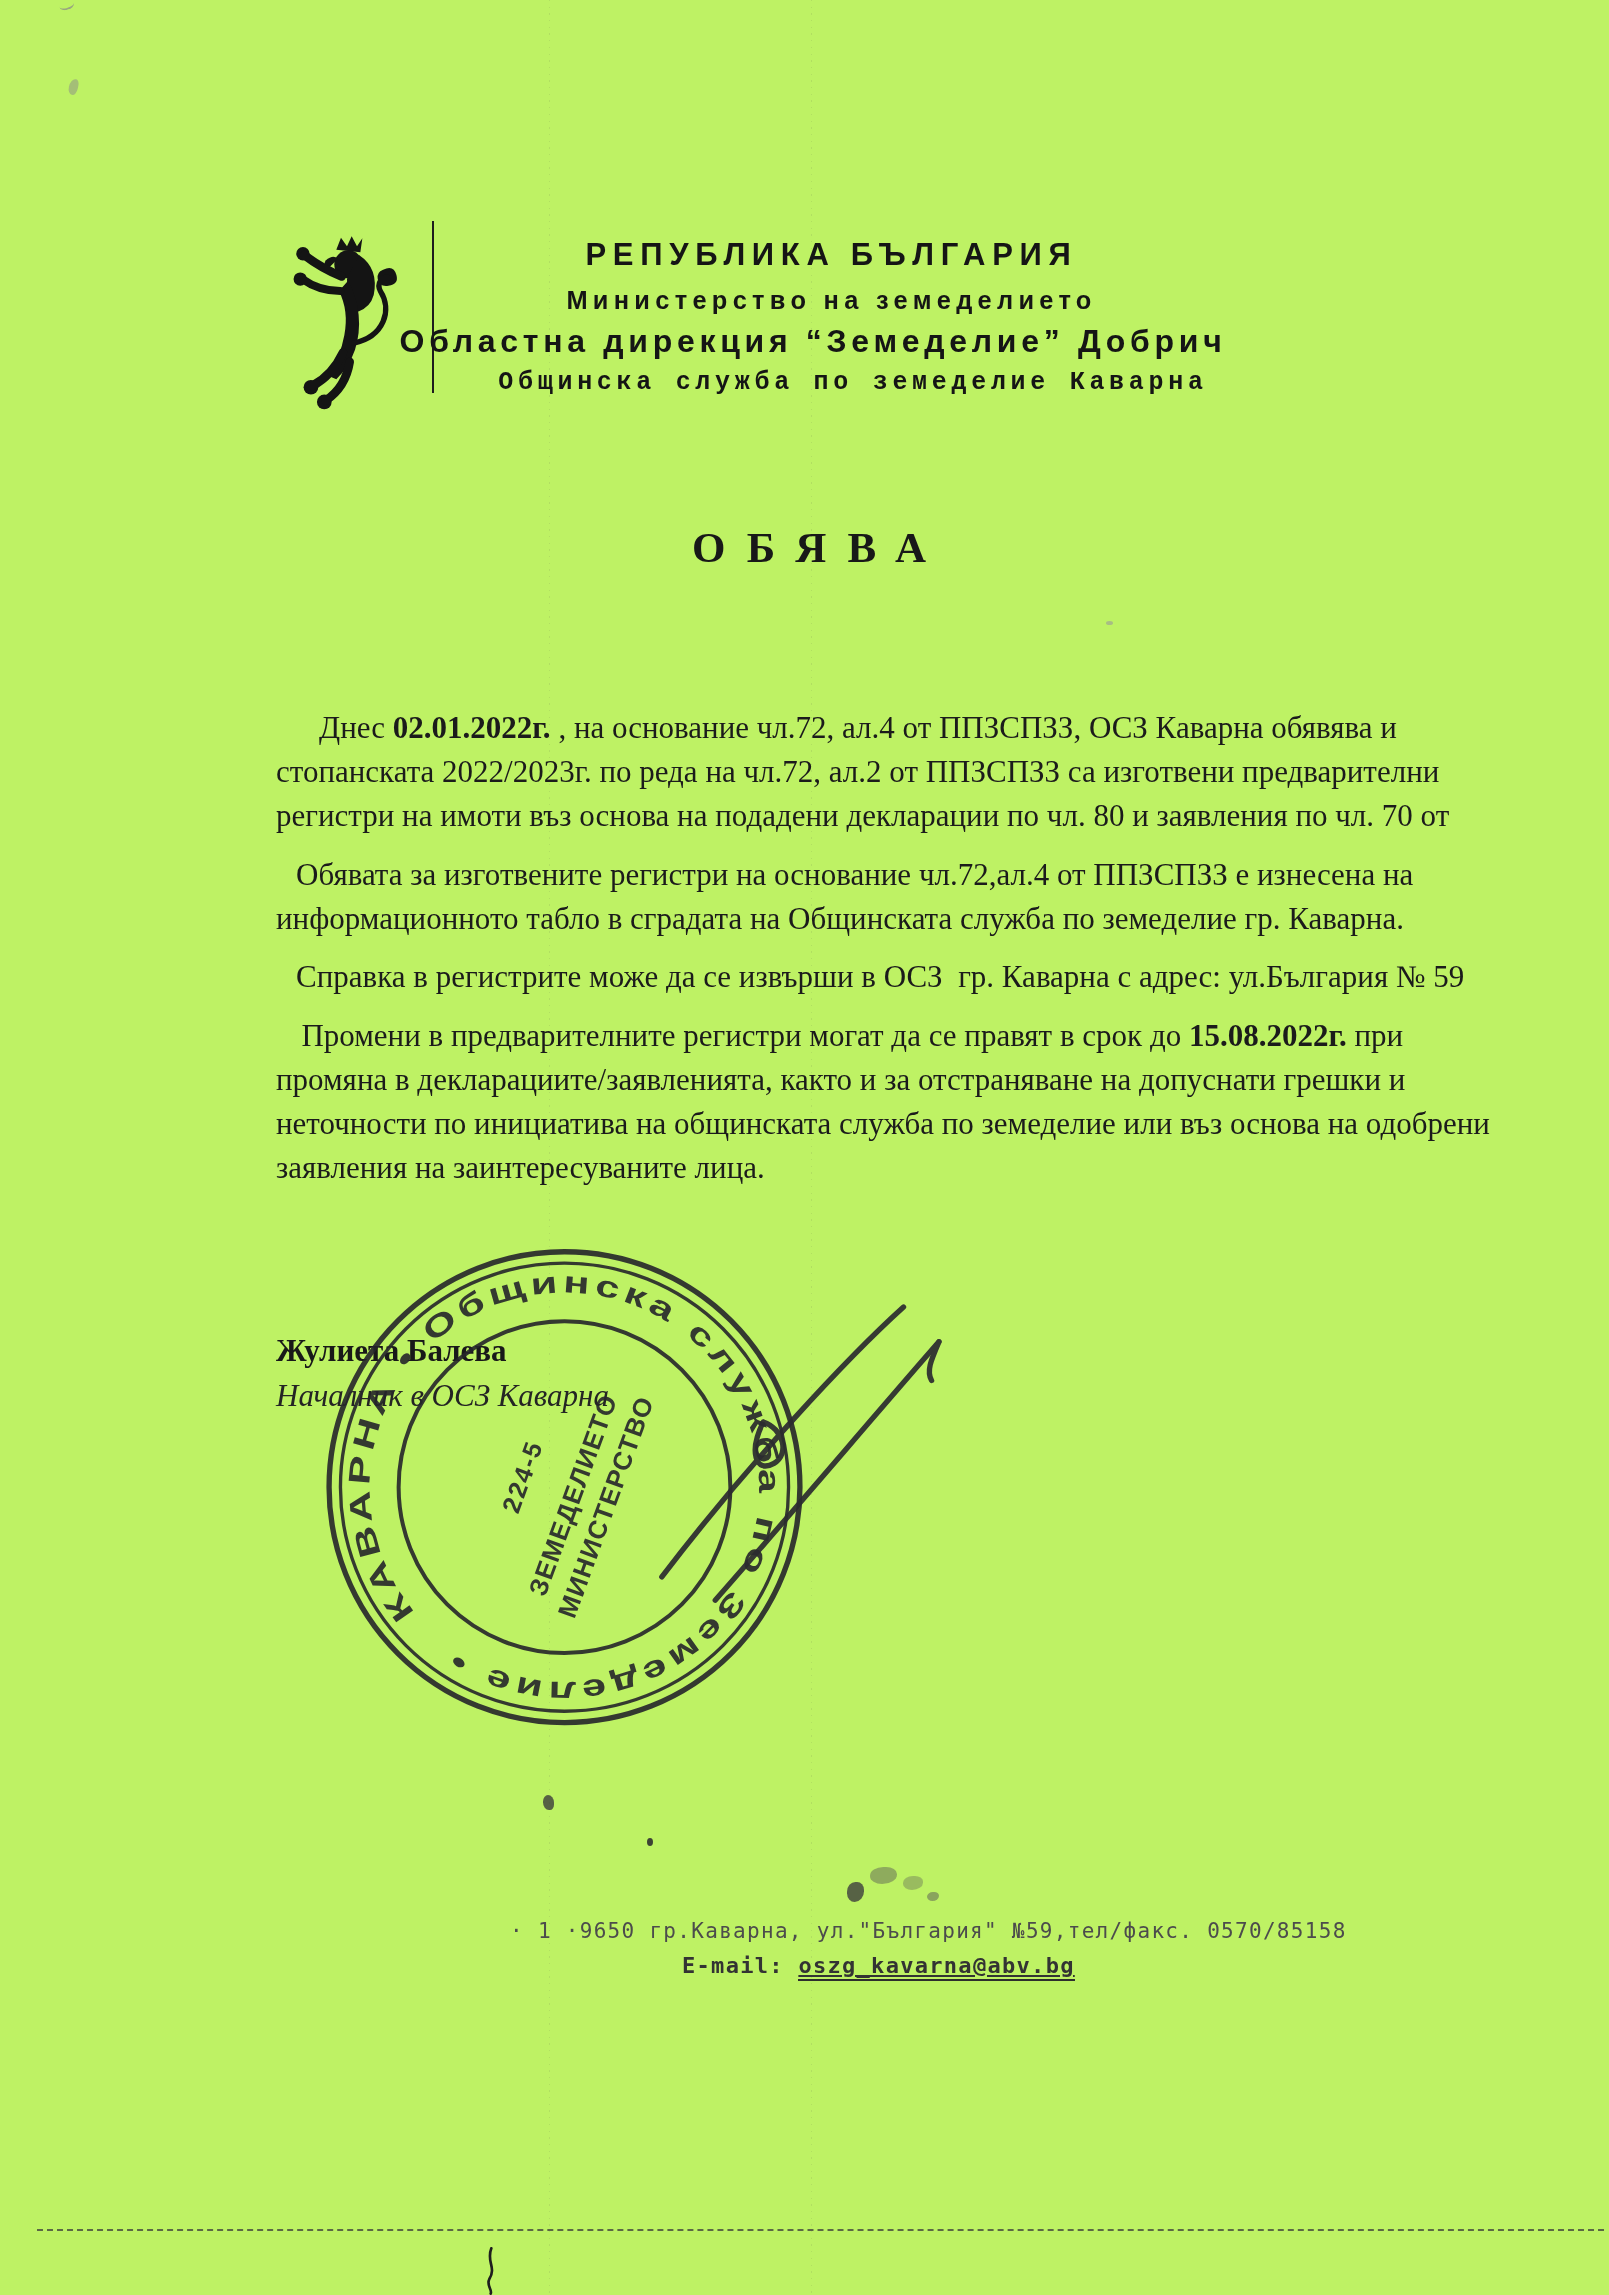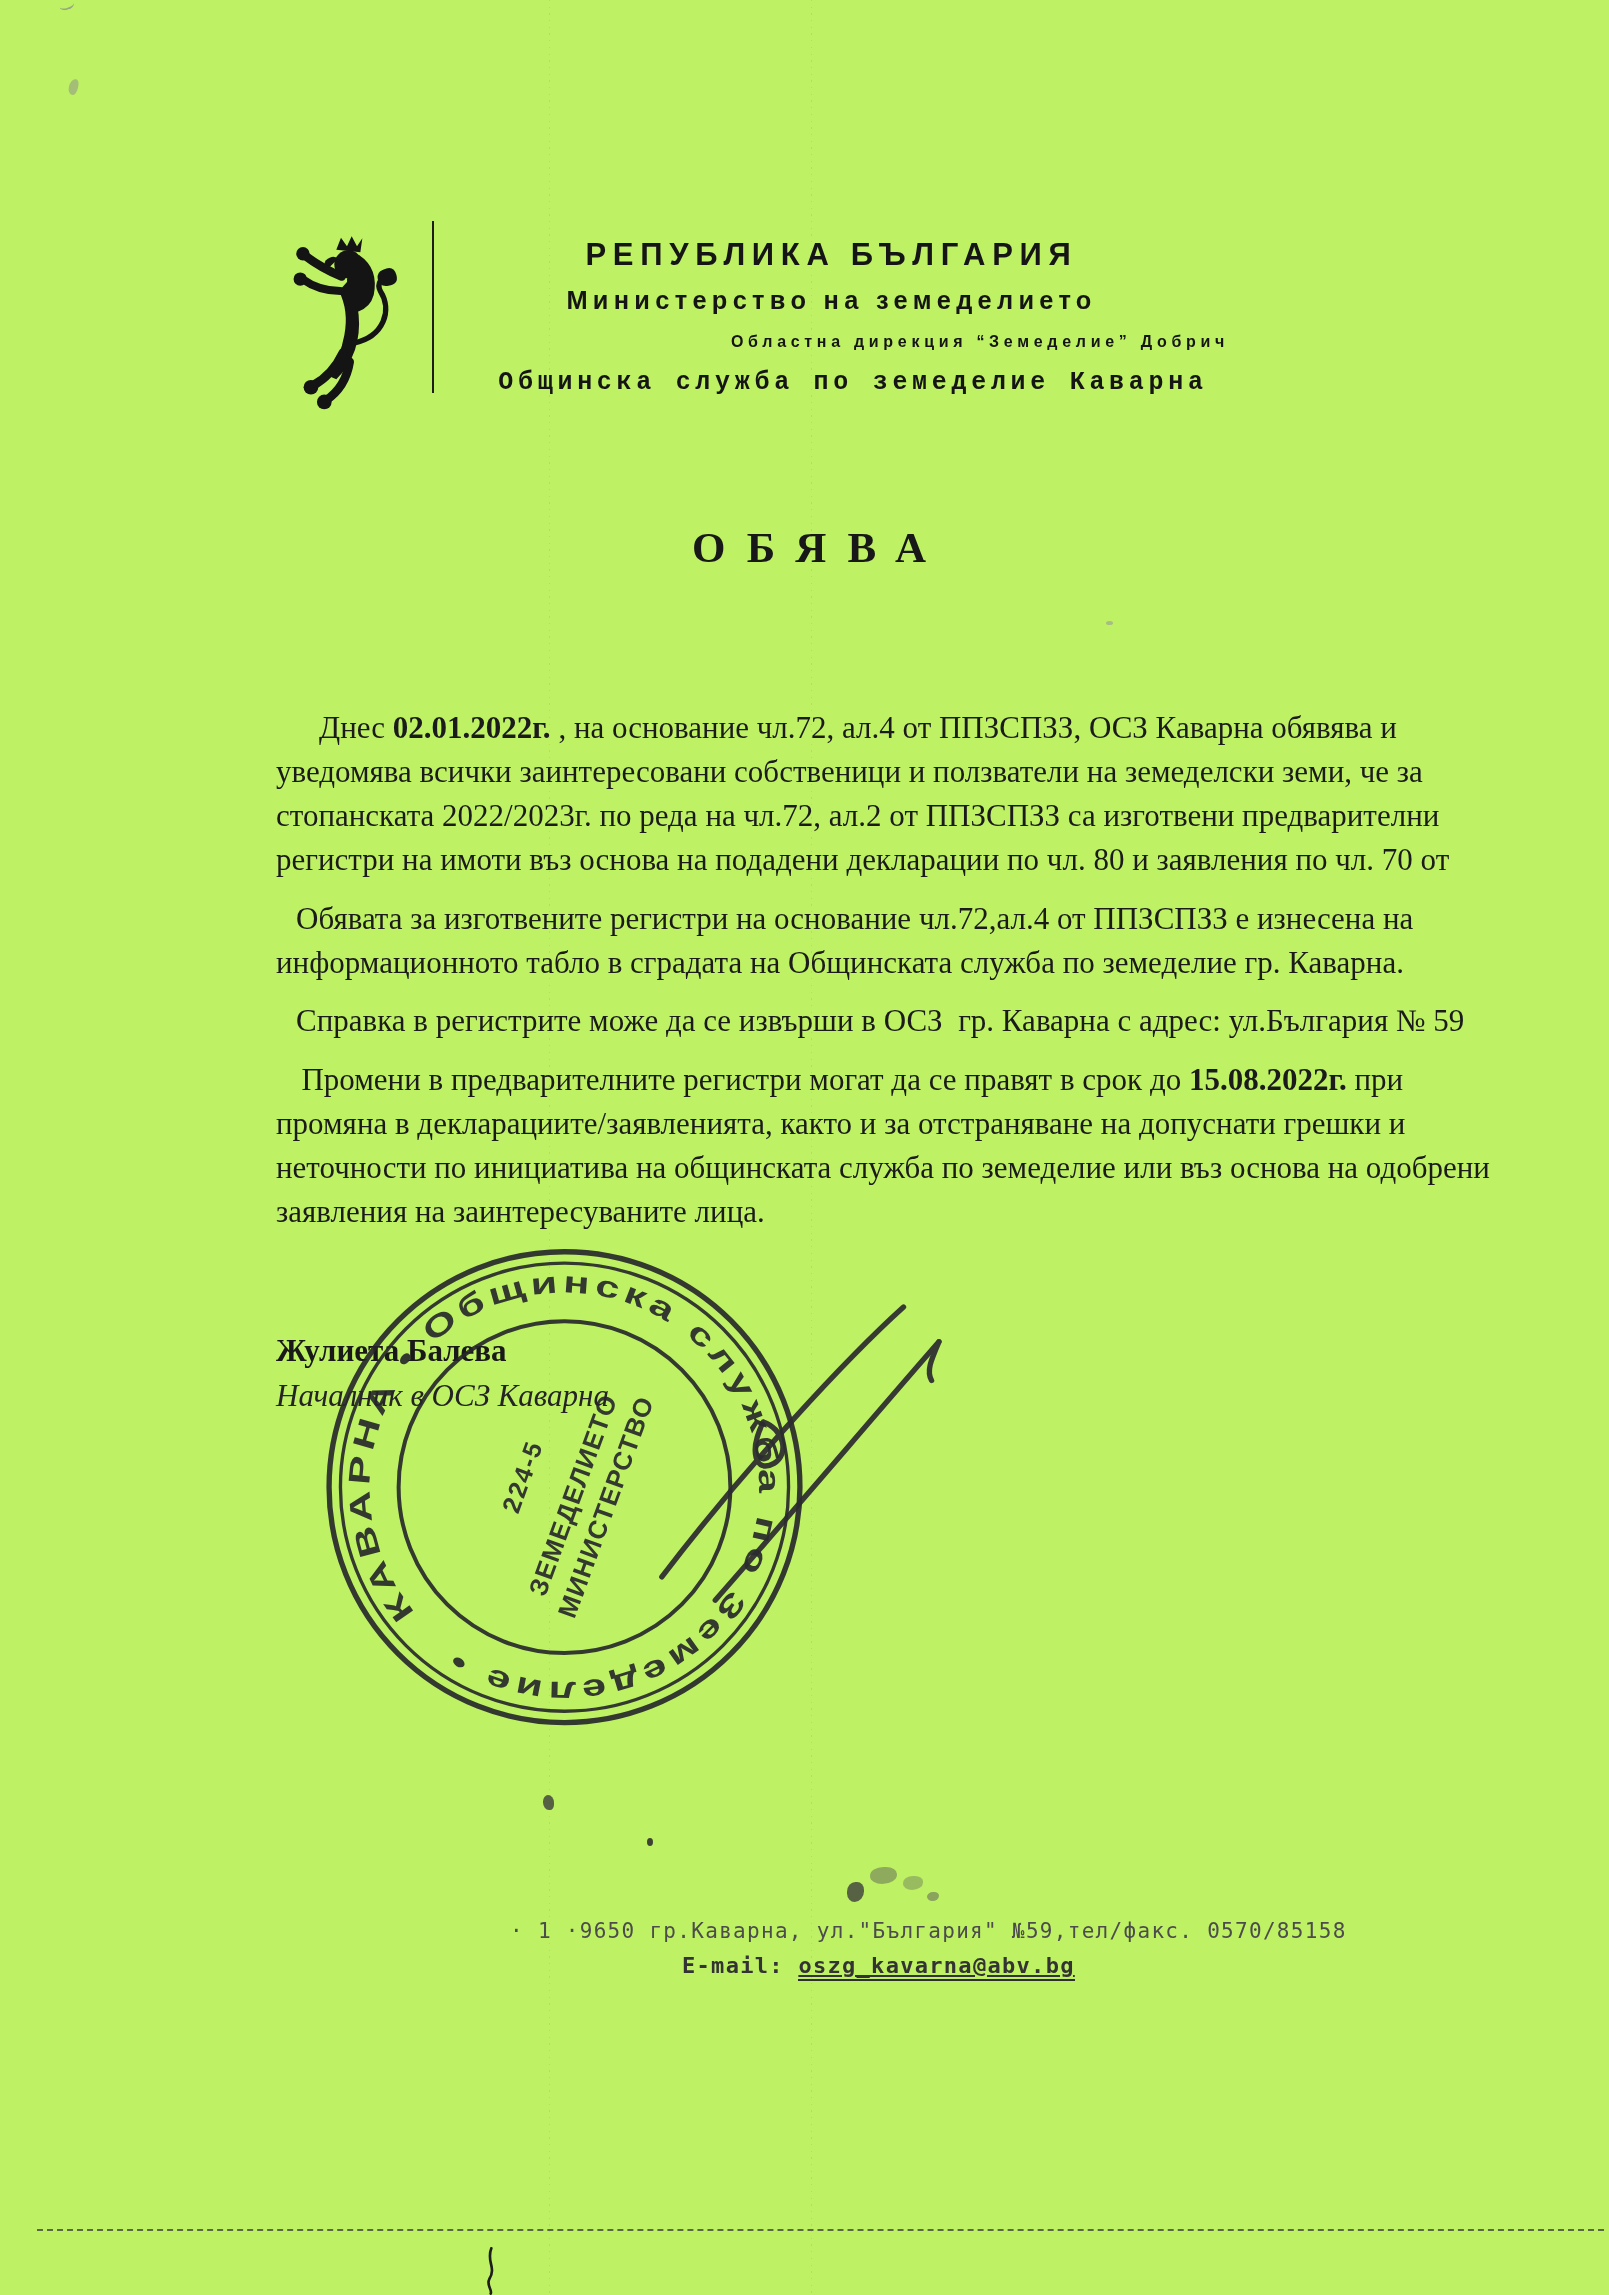--- a/index.html
+++ b/index.html
@@ -8,21 +8,21 @@
     background:#bef264;
     font-family:"Liberation Serif", serif; color:#1b1b1b;
   }
   
   .logo{position:absolute; left:284px; top:235px; width:134px; height:187px;}
   .lh-divider{position:absolute; left:432px; top:221px; width:2px; height:172px; background:#1d1d1d;}
   .headlines{position:absolute; left:434px; top:235px; width:795px; text-align:center;
     font-family:"Liberation Sans", sans-serif; font-weight:bold; color:#151515;}
   .h-country{font-size:31px; letter-spacing:6.7px; line-height:40px; margin-bottom:5.3px;}
   .h-line2{font-size:25.4px; letter-spacing:5.3px; line-height:41px;}
-  .h-line3{font-size:16px; letter-spacing:4.7px; line-height:41px; margin-left:-37px;text-align:right;}
+  .h-line3{font-size:32px; letter-spacing:4.7px; line-height:41px; margin-left:-37px;}
   .h-line4{font-size:25px; letter-spacing:4.7px; line-height:41px; margin-left:43px;font-family:Liberation Mono, monospace;}
   
   .doc-title{position:absolute; left:292px; top:523px; width:1034px; text-align:center;
     font-size:43px; font-weight:bold; letter-spacing:21.4px; padding-left:10.7px; color:#181818;}
   
   .body-text{position:absolute; left:276px; top:706px; width:1223px;}
   .para{margin:0 0 14.7px 0;}
   .line{white-space:pre; font-size:31px; line-height:44px;}
   .line b{font-weight:bold;}
   
@@ -100,21 +100,20 @@
     <div class="h-line2">Министерство на земеделието</div>
     <div class="h-line3">Областна дирекция “Земеделие” Добрич</div>
     <div class="h-line4">Общинска служба по земеделие Каварна</div>
   </div>
 
   <div class="doc-title">ОБЯВА</div>
 
   <div class="body-text">
       <div class="para">
         <div class="line" style="text-indent: 43px;">Днес <b>02.01.2022г.</b> , на основание чл.72, ал.4 от ППЗСПЗЗ, ОСЗ Каварна обявява и</div>
-        <div class="line">уведомява всички заинтересовани собственици и ползватели на земеделски земи, че за</div>
         <div class="line">стопанската 2022/2023г. по реда на чл.72, ал.2 от ППЗСПЗЗ са изготвени предварителни</div>
         <div class="line">регистри на имоти въз основа на подадени декларации по чл. 80 и заявления по чл. 70 от</div>
       </div>
       <div class="para">
         <div class="line" style="text-indent: 20px;">Обявата за изготвените регистри на основание чл.72,ал.4 от ППЗСПЗЗ е изнесена на</div>
         <div class="line">информационното табло в сградата на Общинската служба по земеделие гр. Каварна.</div>
       </div>
       <div class="para">
         <div class="line" style="text-indent: 20px;">Справка в регистрите може да се извърши в ОСЗ  гр. Каварна с адрес: ул.България № 59</div>
       </div>

